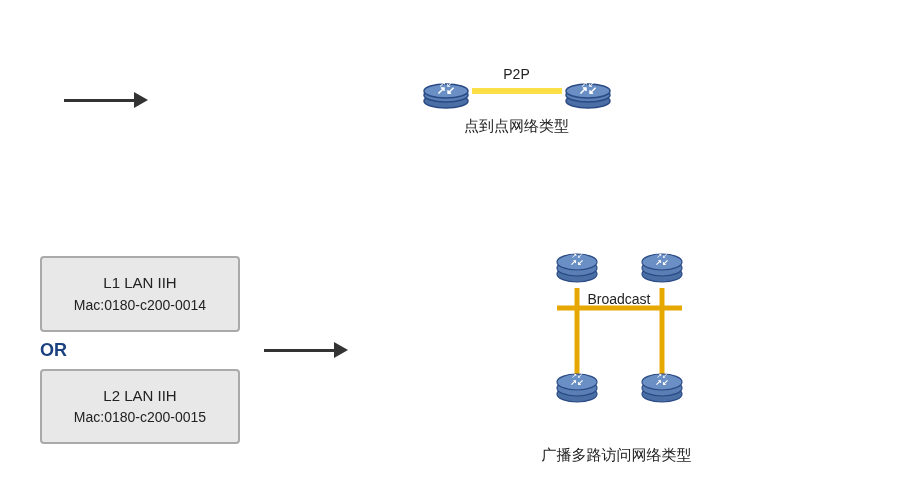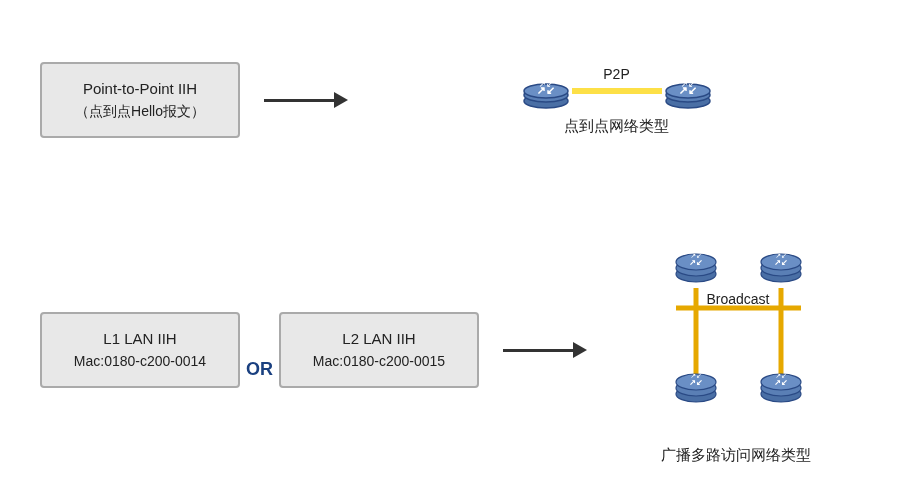--- a/index.html
+++ b/index.html
@@ -117,43 +117,38 @@
     }
 
     
     .router-svg {
       width: 52px;
       height: 52px;
     }
 
     .left-boxes {
       display: flex;
-      flex-direction: row;
-      align-items: flex-end;
-      gap: 6px;
+      flex-direction: column;
+      align-items: flex-start;
     }
 
     .top-network {
       display: flex;
       flex-direction: column;
       align-items: center;
     }
 
   </style>
 </head>
 <body>
 
 <div class="diagram-container">
 
   <div class="top-section">
 
-    <div class="label-box">
-      <div class="main-text">Point-to-Point IIH</div>
-      <div class="sub-text">（点到点Hello报文）</div>
-    </div>
 
     <div class="arrow-container">
       <div class="arrow">
         <div class="arrow-line"></div>
         <div class="arrow-head"></div>
       </div>
     </div>
 
     <div class="network-area">
       <div class="top-network">

